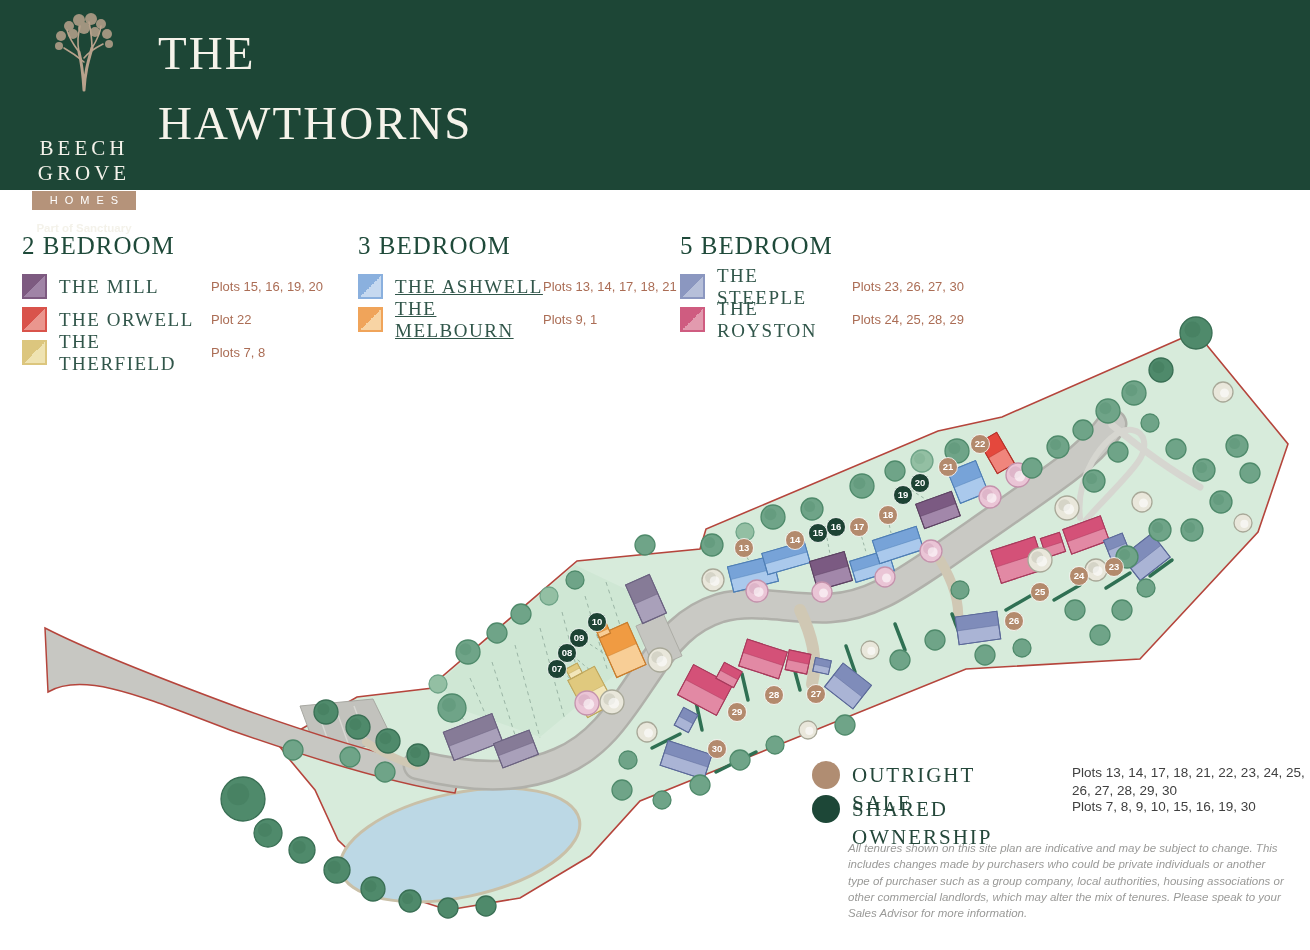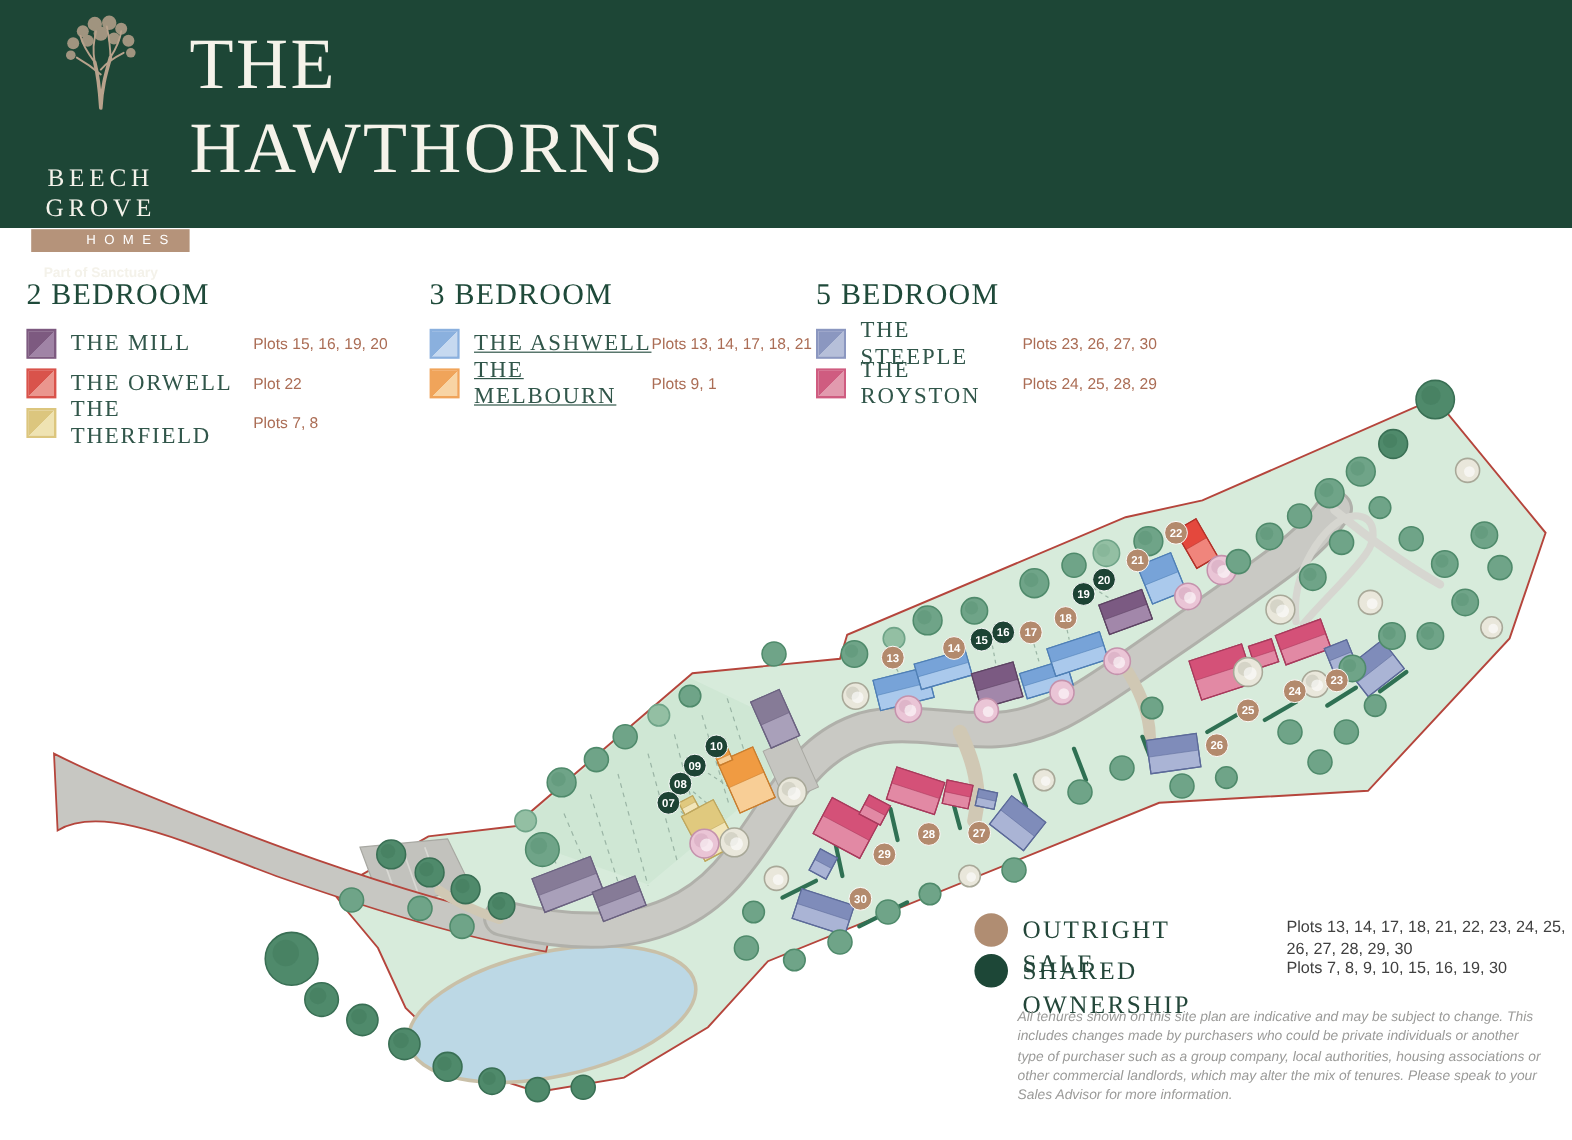--- a/index.html
+++ b/index.html
@@ -5,24 +5,24 @@
   html,body{margin:0;padding:0;}
   body{width:1310px;height:950px;position:relative;background:#ffffff;
        font-family:"Liberation Sans",sans-serif;overflow:hidden;}
 
   
   .header{position:absolute;left:0;top:0;width:1310px;height:190px;background:#1d4636;}
   .logo{position:absolute;left:26px;top:10px;width:116px;height:170px;text-align:center;color:#fff;}
   .logo-tree{display:block;margin:0 auto;}
   .logo-name{font-family:"Liberation Serif",serif;font-size:21px;letter-spacing:4px;line-height:25px;color:#f4f2ea;margin-top:44px;}
   .logo-homes{margin:5px auto 12px;width:104px;height:19px;background:#b5937a;color:#fff;
-              font-size:11px;letter-spacing:7px;line-height:19px;text-indent:7px;padding-left:28px;}
+              font-size:11px;letter-spacing:7px;line-height:19px;text-indent:7px;}
   .logo-tag{margin-top:7px;font-size:11.5px;font-weight:bold;color:#f4f2ea;}
   .dev-title{position:absolute;left:158px;top:18px;color:#f5f3ea;
-             font-family:"Liberation Serif",serif;font-size:60px;letter-spacing:2px;line-height:70px;}
+             font-family:"Liberation Serif",serif;font-size:47px;letter-spacing:2px;line-height:70px;}
 
   
   .legend-col{position:absolute;top:232px;}
   .legend-col h2{margin:0 0 10px 0;font-family:"Liberation Serif",serif;font-weight:normal;
                  font-size:25px;letter-spacing:1px;color:#1f4a3a;}
   .legend-item{display:flex;align-items:center;height:33px;}
   .swatch{width:25px;height:25px;box-sizing:border-box;border:2px solid #777;flex:0 0 25px;}
   .house-name{font-family:"Liberation Serif",serif;font-size:19px;letter-spacing:1.5px;
               color:#31564a;margin-left:12px;}
   .plots-txt{font-size:13px;color:#ab6d55;}

